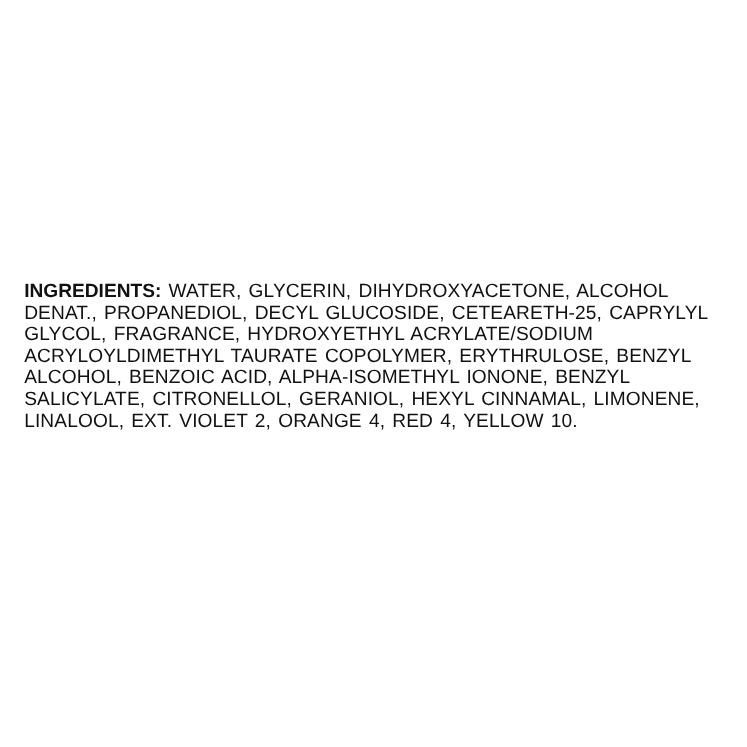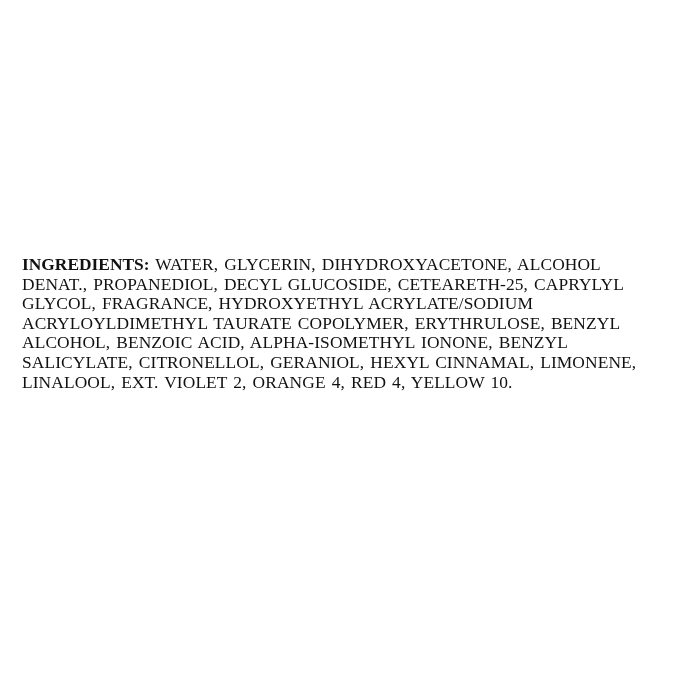--- a/index.html
+++ b/index.html
@@ -21,21 +21,21 @@
   }
   .ingredients-block {
     position: absolute;
     left: 22px;
     top: 255px;
     width: 640px;
   }
   .ingredients-text {
     margin: 0;
     color: #111111;
-    font-family: Liberation Serif, serif;
+    font-family: Liberation Sans, sans-serif;
     font-size: 17.4px;
     line-height: 19.6px;
     letter-spacing: 0.1px;
     word-spacing: 1.6px;
     text-align: left;
     white-space: pre-wrap;
   }
   .ingredients-text .heading {
     font-weight: bold;
     letter-spacing: 0px;

